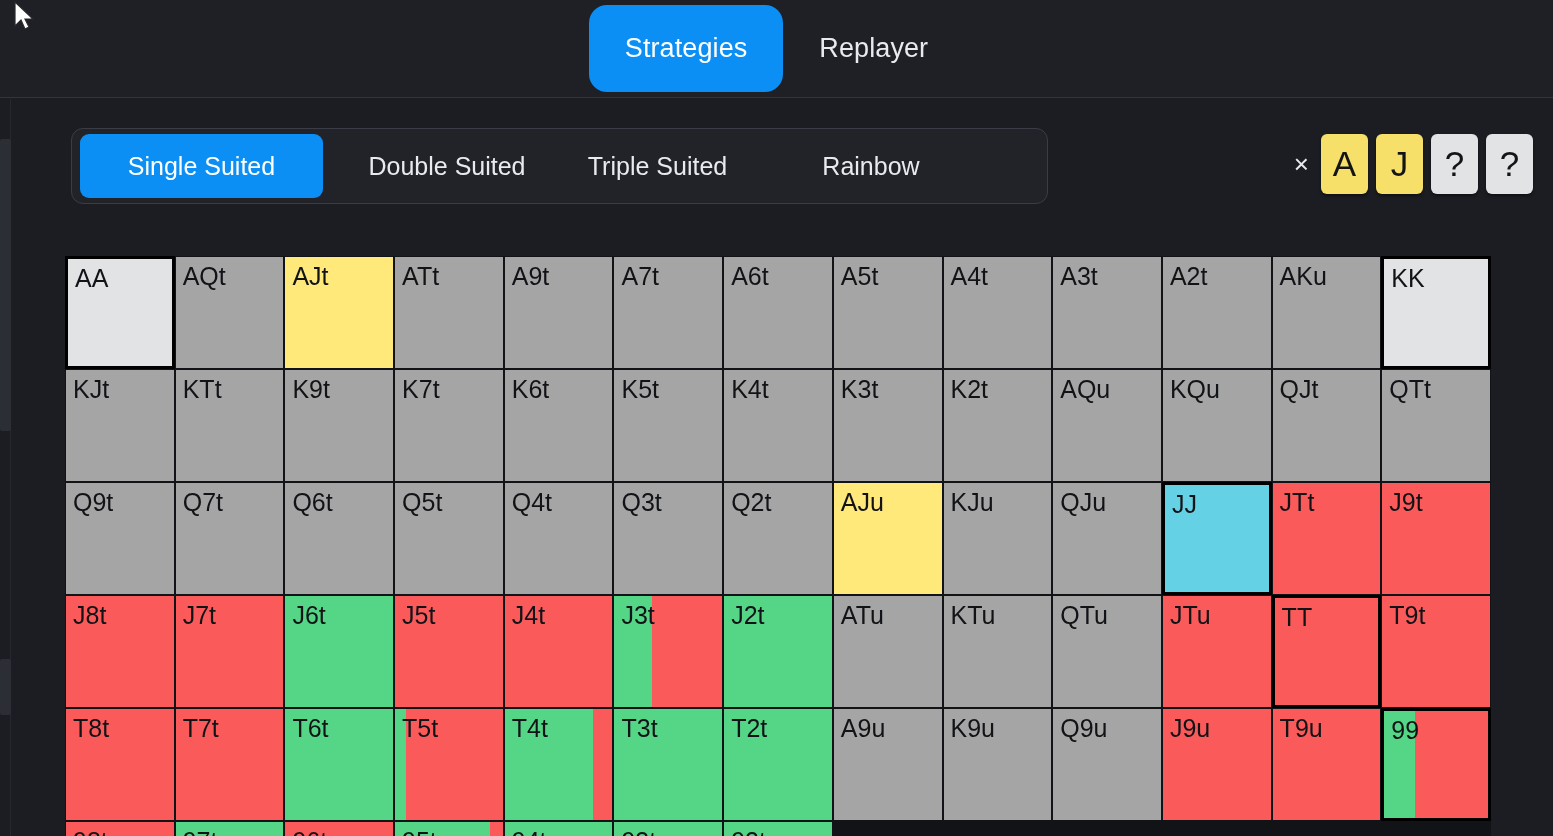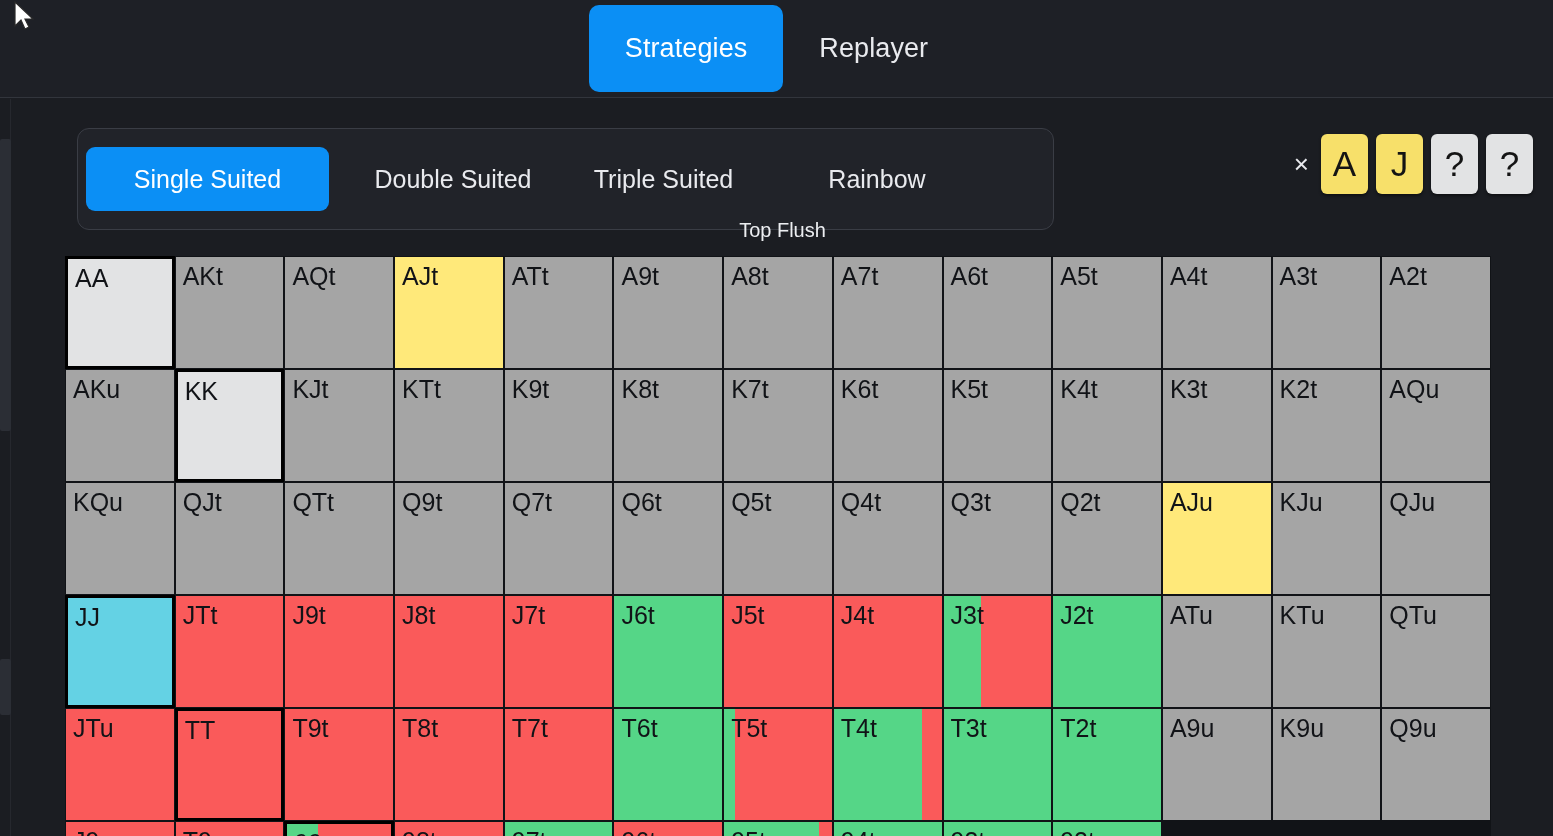--- a/index.html
+++ b/index.html
@@ -17,48 +17,47 @@
     width: 1553px; height: 98px;
     background: #1e2026;
     border-bottom: 1px solid #32353c;
     display: flex; align-items: center; justify-content: center;
   }
   .nav-tabs { display: flex; align-items: center; gap: 0px; }
   .nav-tab {
     font-size: 27px;
     color: #e9eaee;
     padding: 28px 36px;
-    border-radius: 10px;
+    border-radius: 18px;
     letter-spacing: 0.1px;
     white-space: nowrap;
   }
   .nav-tab.active { background: #0b8ff5; color: #ffffff; }
 
   
   #page {
     position: absolute; left: 12px; top: 99px;
     width: 1541px; height: 737px;
     background: #1b1d22;
     overflow: hidden;
   }
 
   
   #filterrow {
     position: absolute; left: 59px; top: 29px;
     width: 1470px; height: 78px;
   }
   #seg {
     position: absolute; left: 0; top: 0;
-    width: 977px; height: 102px;
+    width: 977px; height: 76px;
     border: 1px solid #3a3d45;
     border-radius: 12px;
     background: #212329;
     display: flex; align-items: center;
     padding: 0 8px;
-    margin-left: 6px;
   }
   .seg-btn {
     height: 64px;
     display: flex; align-items: center; justify-content: center;
     font-size: 25px; color: #e9eaee;
     border-radius: 9px;
     white-space: nowrap;
   }
   .seg-btn.s0 { width: 243px; }
   .seg-btn.s1 { width: 226px; padding-left: 22px; }
@@ -176,39 +175,32 @@
     <div id="handcards">
       <span id="times-icon">×</span>
       <div class="hcard known">A</div>
       <div class="hcard known">J</div>
       <div class="hcard unknown">?</div>
       <div class="hcard unknown">?</div>
     </div>
 
   </div>
 
-  <div id="section-title">Top Flush</div>
 
   <div id="grid">
       <div class="cell sel">
         <div class="bars">
           <span style="width: 100%; background: rgb(226, 227, 228);"></span>
         </div>
         <span class="lbl">AA</span>
       </div>
       <div class="cell">
         <div class="bars">
           <span style="width: 100%; background: rgb(165, 165, 165);"></span>
         </div>
-        <span class="lbl">AKt</span>
-      </div>
-      <div class="cell">
-        <div class="bars">
-          <span style="width: 100%; background: rgb(165, 165, 165);"></span>
-        </div>
         <span class="lbl">AQt</span>
       </div>
       <div class="cell bold">
         <div class="bars">
           <span style="width: 100%; background: rgb(255, 233, 122);"></span>
         </div>
         <span class="lbl">AJt</span>
       </div>
       <div class="cell">
         <div class="bars">
@@ -219,26 +211,20 @@
       <div class="cell">
         <div class="bars">
           <span style="width: 100%; background: rgb(165, 165, 165);"></span>
         </div>
         <span class="lbl">A9t</span>
       </div>
       <div class="cell">
         <div class="bars">
           <span style="width: 100%; background: rgb(165, 165, 165);"></span>
         </div>
-        <span class="lbl">A8t</span>
-      </div>
-      <div class="cell">
-        <div class="bars">
-          <span style="width: 100%; background: rgb(165, 165, 165);"></span>
-        </div>
         <span class="lbl">A7t</span>
       </div>
       <div class="cell">
         <div class="bars">
           <span style="width: 100%; background: rgb(165, 165, 165);"></span>
         </div>
         <span class="lbl">A6t</span>
       </div>
       <div class="cell">
         <div class="bars">
@@ -286,26 +272,20 @@
         <div class="bars">
           <span style="width: 100%; background: rgb(165, 165, 165);"></span>
         </div>
         <span class="lbl">KTt</span>
       </div>
       <div class="cell">
         <div class="bars">
           <span style="width: 100%; background: rgb(165, 165, 165);"></span>
         </div>
         <span class="lbl">K9t</span>
-      </div>
-      <div class="cell">
-        <div class="bars">
-          <span style="width: 100%; background: rgb(165, 165, 165);"></span>
-        </div>
-        <span class="lbl">K8t</span>
       </div>
       <div class="cell">
         <div class="bars">
           <span style="width: 100%; background: rgb(165, 165, 165);"></span>
         </div>
         <span class="lbl">K7t</span>
       </div>
       <div class="cell">
         <div class="bars">
           <span style="width: 100%; background: rgb(165, 165, 165);"></span>

